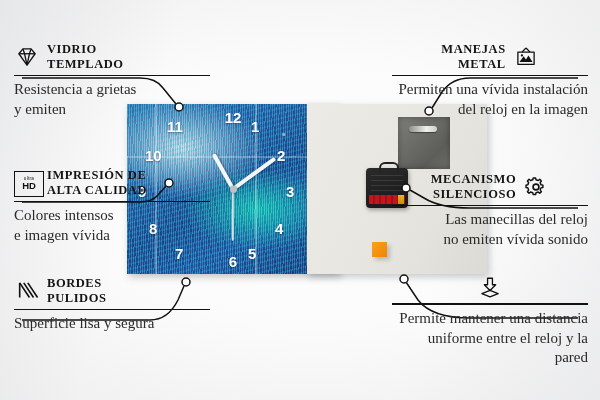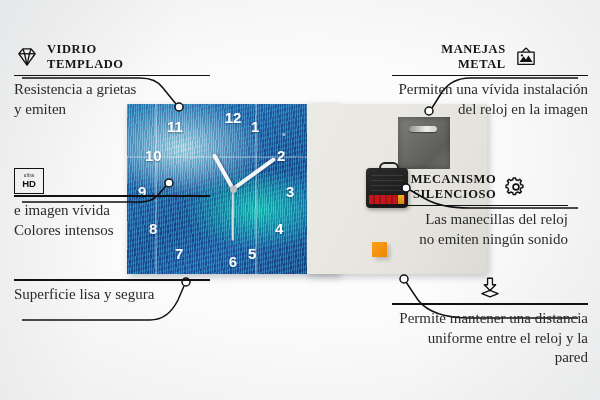--- a/index.html
+++ b/index.html
@@ -82,21 +82,21 @@
   .rule{height:1.6px;background:#111;margin:3px 0 4px;}
   .sub{font-size:15px;color:#2a2a2a;line-height:1.33;}
   .callout.right .sub{text-align:right;}
   .ico{width:26px;height:24px;flex:0 0 26px;display:block;}
   .ico svg{display:block;width:100%;height:100%;}
 
   #c-vidrio{left:14px;top:42px;}
   #c-impresion{left:14px;top:168px;}
   #c-bordes{left:14px;top:276px;}
   #c-manejas{left:392px;top:42px;}
-  #c-mecanismo{left:372px;top:172px;}
+  #c-mecanismo{left:392px;top:172px;}
   #c-espaciador{left:392px;top:276px;}
 
   
   .hd{width:28px;height:24px;border:1.6px solid #111;display:flex;flex-direction:column;
     align-items:center;justify-content:center;line-height:1;}
   .hd b{font-family:"Liberation Sans",sans-serif;font-size:9.5px;font-weight:700;color:#111;}
   .hd i{font-family:"Liberation Sans",sans-serif;font-size:4.6px;font-style:normal;color:#111;letter-spacing:.3px;}
 
   
   #wires{position:absolute;inset:0;width:600px;height:400px;pointer-events:none;}
@@ -180,27 +180,47 @@
   </div>
 
   <div class="callout left" id="c-impresion">
     <div class="head">
       <span class="ico">
         <span class="hd">
           <i>ultra</i>
           <b>HD</b>
         </span>
       </span>
-    </div>
-    <div class="rule"></div>
+      <div>
+        <div class="ttl">IMPRESIÓN DE</div>
+        <div class="ttl">ALTA CALIDAD</div>
+      </div>
+    </div>
+    <div class="rule"></div>
+    <div class="sub">Colores intensos</div>
     <div class="sub">e imagen vívida</div>
-    <div class="sub">Colores intensos</div>
   </div>
 
   <div class="callout left" id="c-bordes">
+    <div class="head">
+      <span class="ico">
+        <svg viewBox="0 0 32 28">
+            <g stroke="#111" stroke-width="2" fill="none">
+          <path d="M7 4 L7 22"></path>
+              <path d="M7 4 L19 22"></path>
+              <path d="M12 4 L24 22"></path>
+          <path d="M17 4 L29 22"></path>
+            </g>
+          </svg>
+      </span>
+      <div>
+        <div class="ttl">BORDES</div>
+        <div class="ttl">PULIDOS</div>
+      </div>
+    </div>
     <div class="rule"></div>
     <div class="sub">Superficie lisa y segura</div>
   </div>
 
   <div class="callout right" id="c-manejas">
     <div class="head">
       <div>
         <div class="ttl">MANEJAS</div>
         <div class="ttl">METAL</div>
       </div>
@@ -231,21 +251,21 @@
         <svg viewBox="0 0 32 28">
             <g fill="none" stroke="#111" stroke-width="2" stroke-linejoin="round">
           <path d="M16 4.5 l3 1 2-1.6 2.2 2.2 -1.6 2 1 3 2.6.6v3.1l-2.6.6 -1 3 1.6 2 -2.2 2.2 -2-1.6 -3 1 -.6 2.4h-3.1l-.6-2.4 -3-1 -2 1.6 -2.2-2.2 1.6-2 -1-3 -2.4-.6v-3.1l2.4-.6 1-3 -1.6-2 2.2-2.2 2 1.6 3-1 .6-2.4h3.1z" transform="scale(.92) translate(1.4,1)"></path>
           <circle cx="16" cy="14" r="3.6"></circle>
             </g>
           </svg>
       </span>
     </div>
     <div class="rule"></div>
     <div class="sub">Las manecillas del reloj</div>
-    <div class="sub">no emiten ningún sonido</div>
+    <div class="sub">no emiten vívida sonido</div>
   </div>
 
   <div class="callout right" id="c-espaciador">
     <div class="head">
       <span class="ico">
         <svg viewBox="0 0 32 28">
             <g fill="none" stroke="#111" stroke-width="1.6" stroke-linejoin="round">
           <path d="M13 2 h6 v8 h4 l-7 7 -7-7 h4 z"></path>
           <path d="M16 17 l10 4 -10 4 -10-4 z"></path>
             </g>

